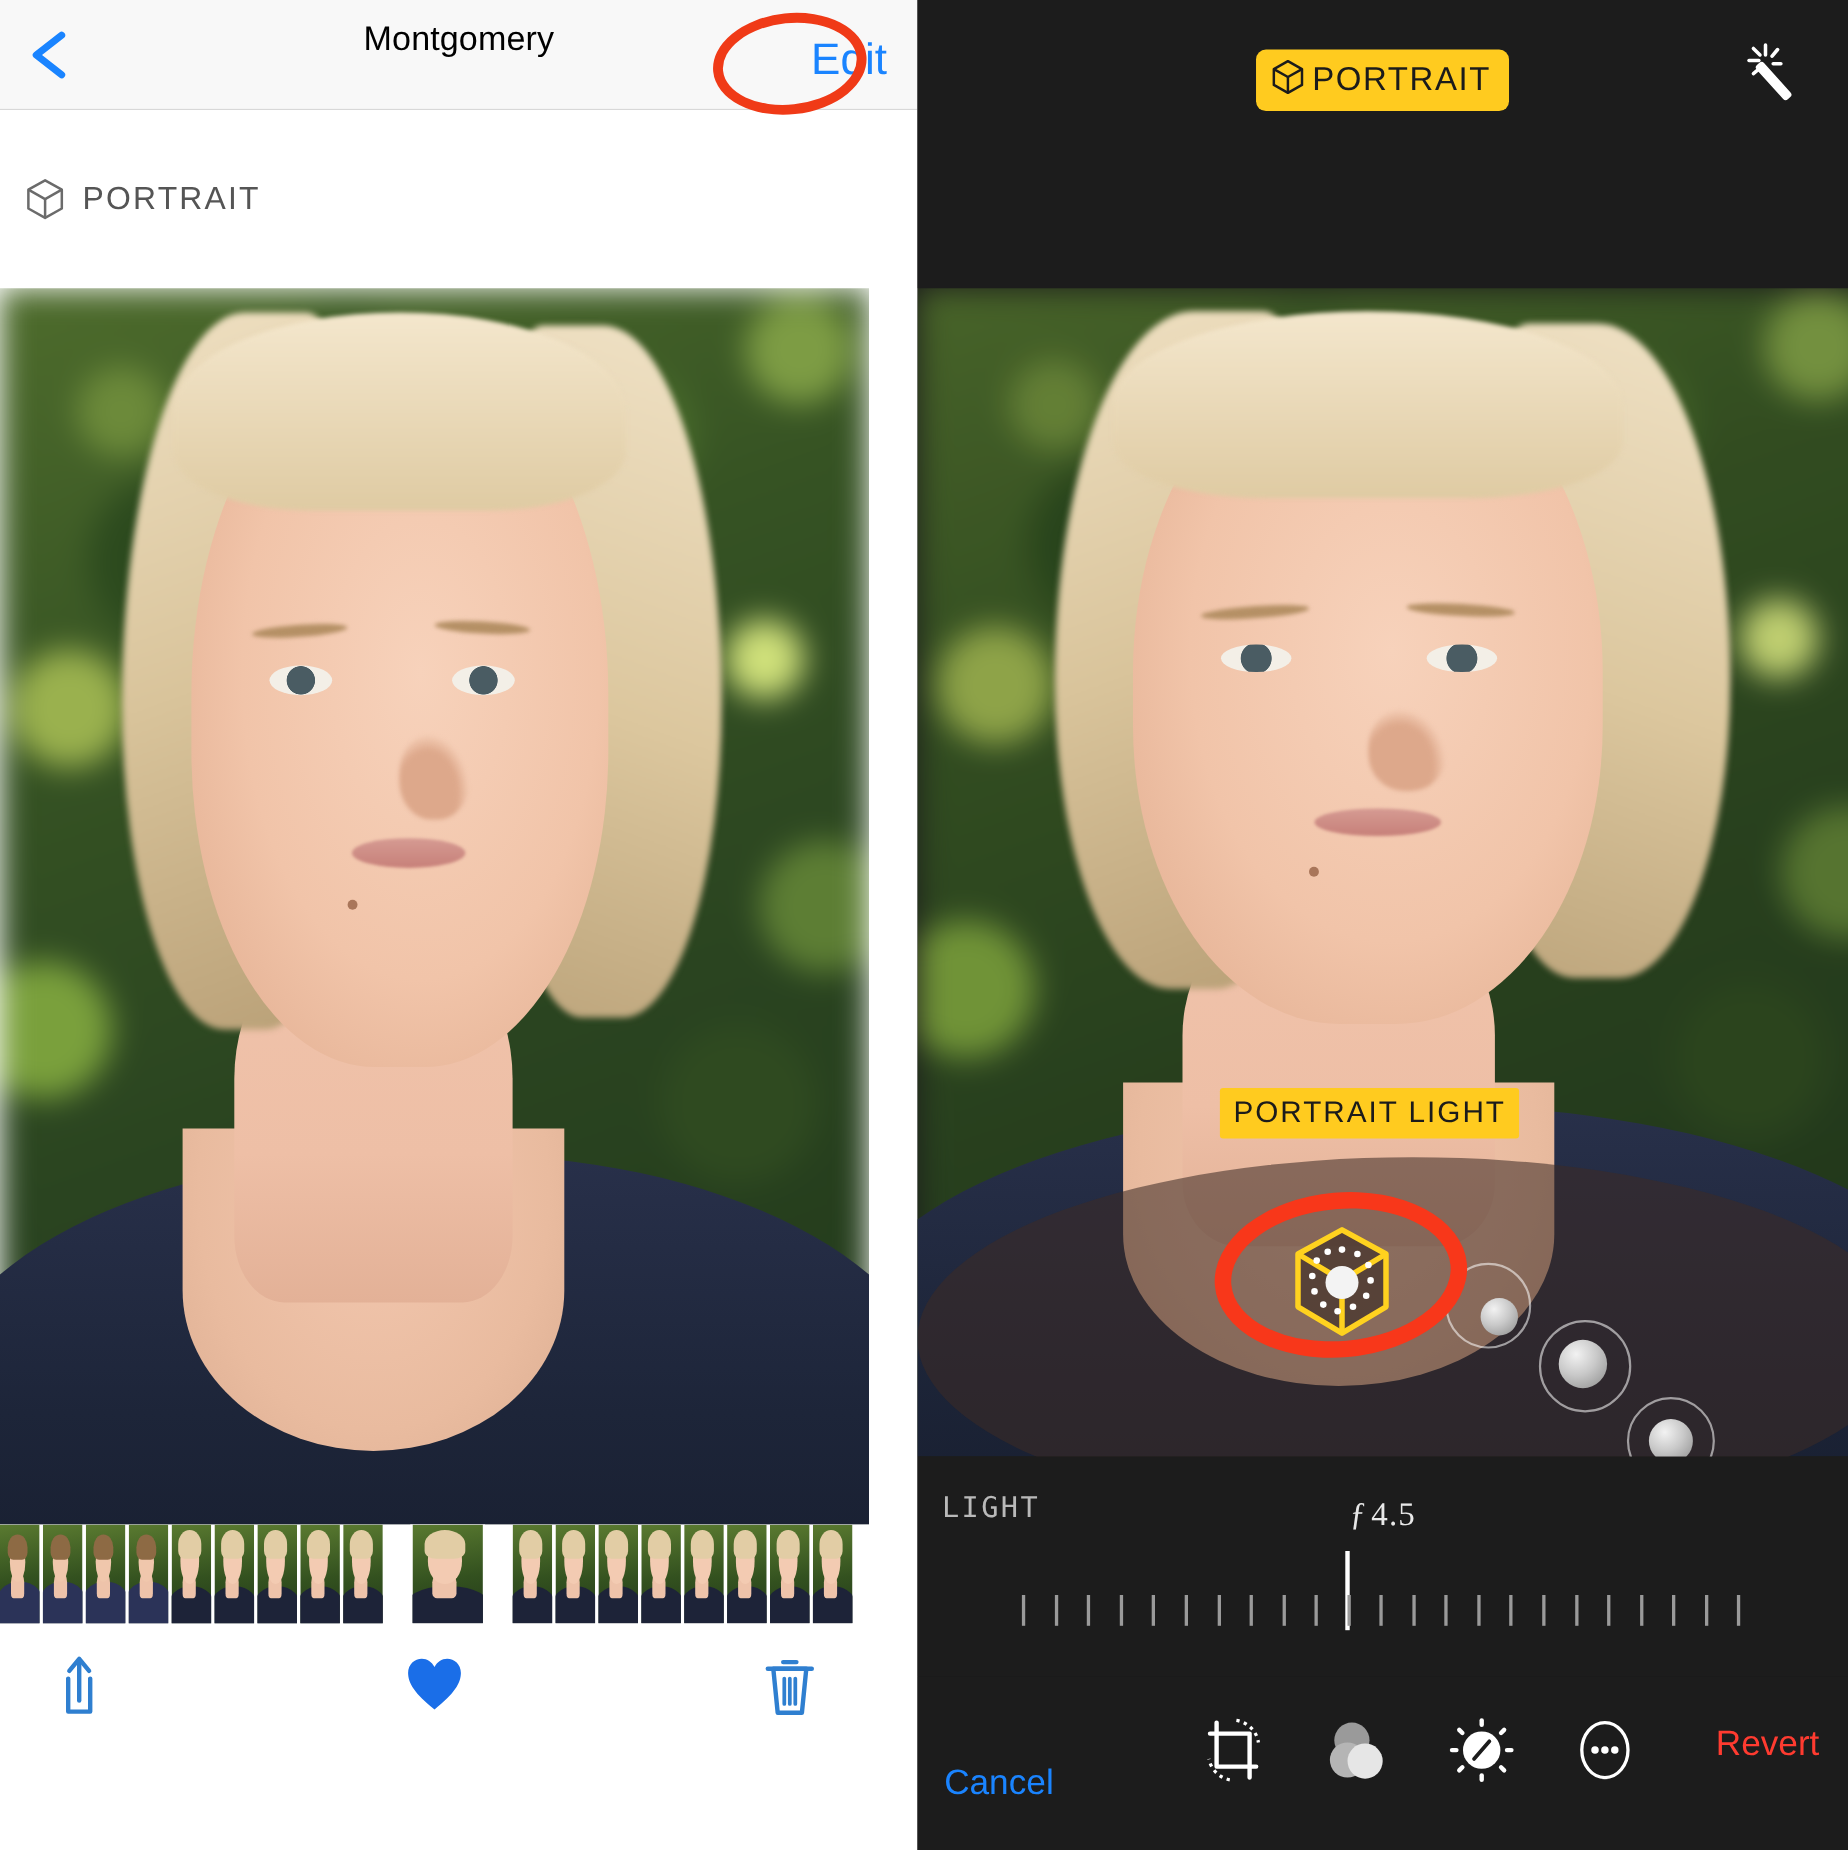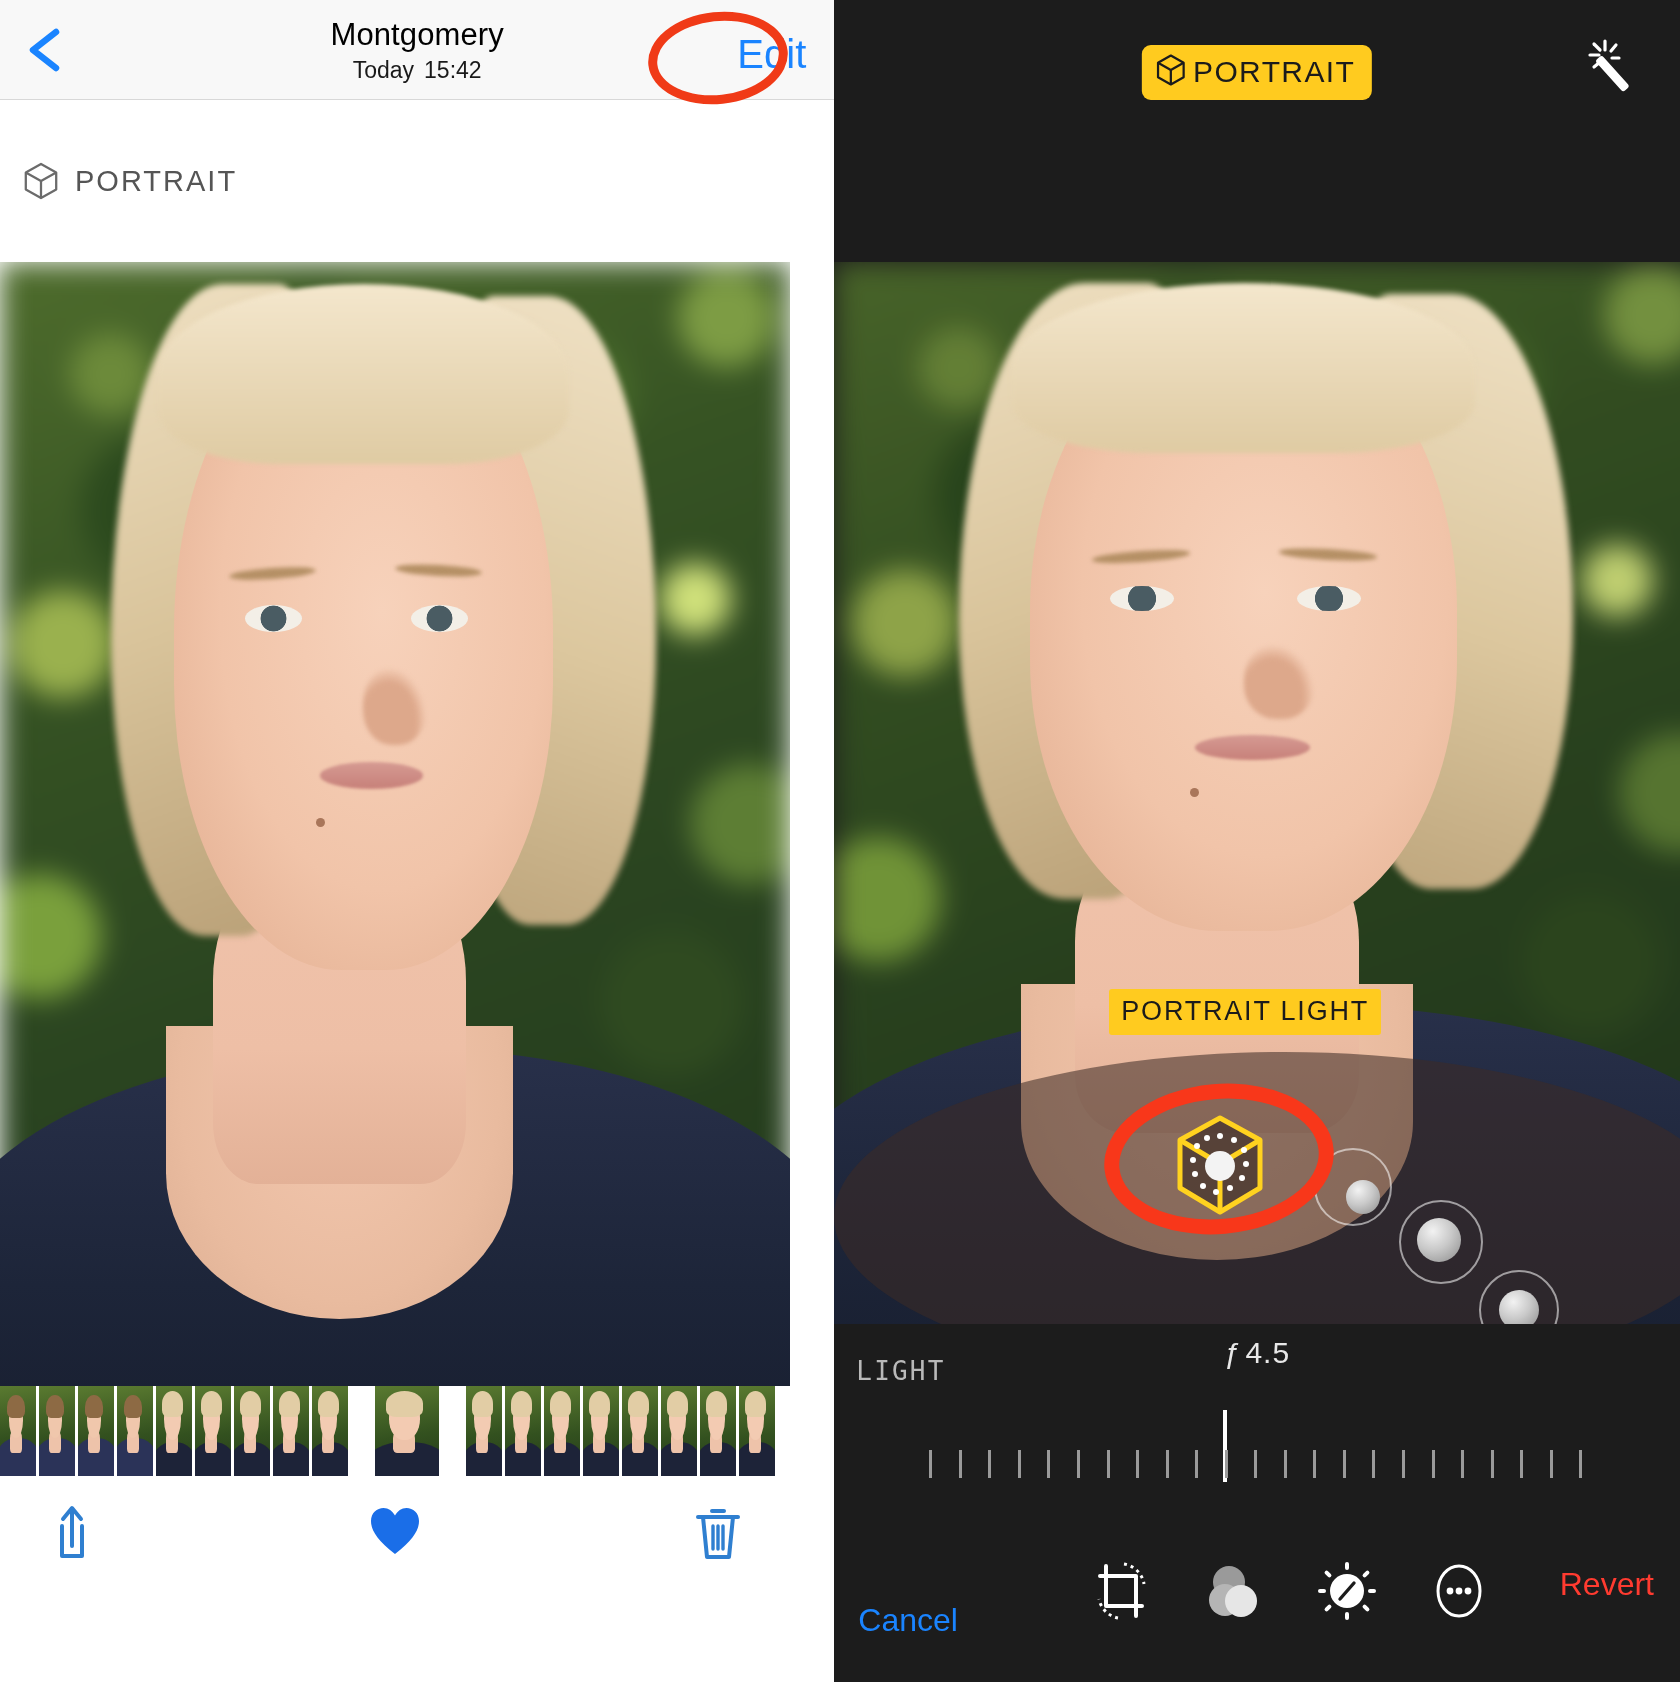--- a/index.html
+++ b/index.html
@@ -258,23 +258,23 @@
     height: 200px;
     background: #1c1c1c;
   }
   .depth-label {
     position: absolute; left: 22px; top: 32px;
     font-size: 26px; color: #b9b9b9; letter-spacing: 2.2px;
     font-family: "DejaVu Sans Mono", monospace;
   }
   .depth-value {
     position: absolute; left: 50%; transform: translateX(-50%);
-    top: 12px;
+    top: 36px;
     font-size: 30px; color: #e8e8e8; letter-spacing: 1px;
-    font-family: Liberation Sans, sans-serif;
+    font-family: Liberation Serif, serif;
   }
   .slider-track {
     position: absolute; left: 0; right: 0; top: 86px;
     height: 70px;
   }
   .tick {
     position: absolute; top: 40px;
     width: 3px; height: 28px;
     background: #9a9a9a;
   }
@@ -359,23 +359,20 @@
 
     <div class="nav-bar">
       <div class="back-chevron">
         <svg viewBox="0 0 46 48" width="46" height="48" aria-hidden="true">
           <polyline points="34,6 11,24 34,42" fill="none" stroke="#1a84ff" stroke-width="6.5" stroke-linecap="round" stroke-linejoin="round"></polyline>
         </svg>
       </div>
 
       <div class="nav-title-wrap">
         <div class="nav-title">Montgomery</div>
-        <div class="nav-sub">
-          <span>Today</span><span class="gap"></span><span>15:42</span>
-        </div>
       </div>
 
       <div class="edit-btn">Edit</div>
       <div class="annot-ellipse-edit"></div>
     </div>
 
     <div class="portrait-row">
       <span class="portrait-cube-sm">
         <svg viewBox="0 0 40 42" width="38" height="40" aria-hidden="true">
           <path d="M20 3 L36 12 L36 30 L20 39 L4 30 L4 12 Z" fill="none" stroke="#6b6b6b" stroke-width="2.4" stroke-linejoin="round"></path>

